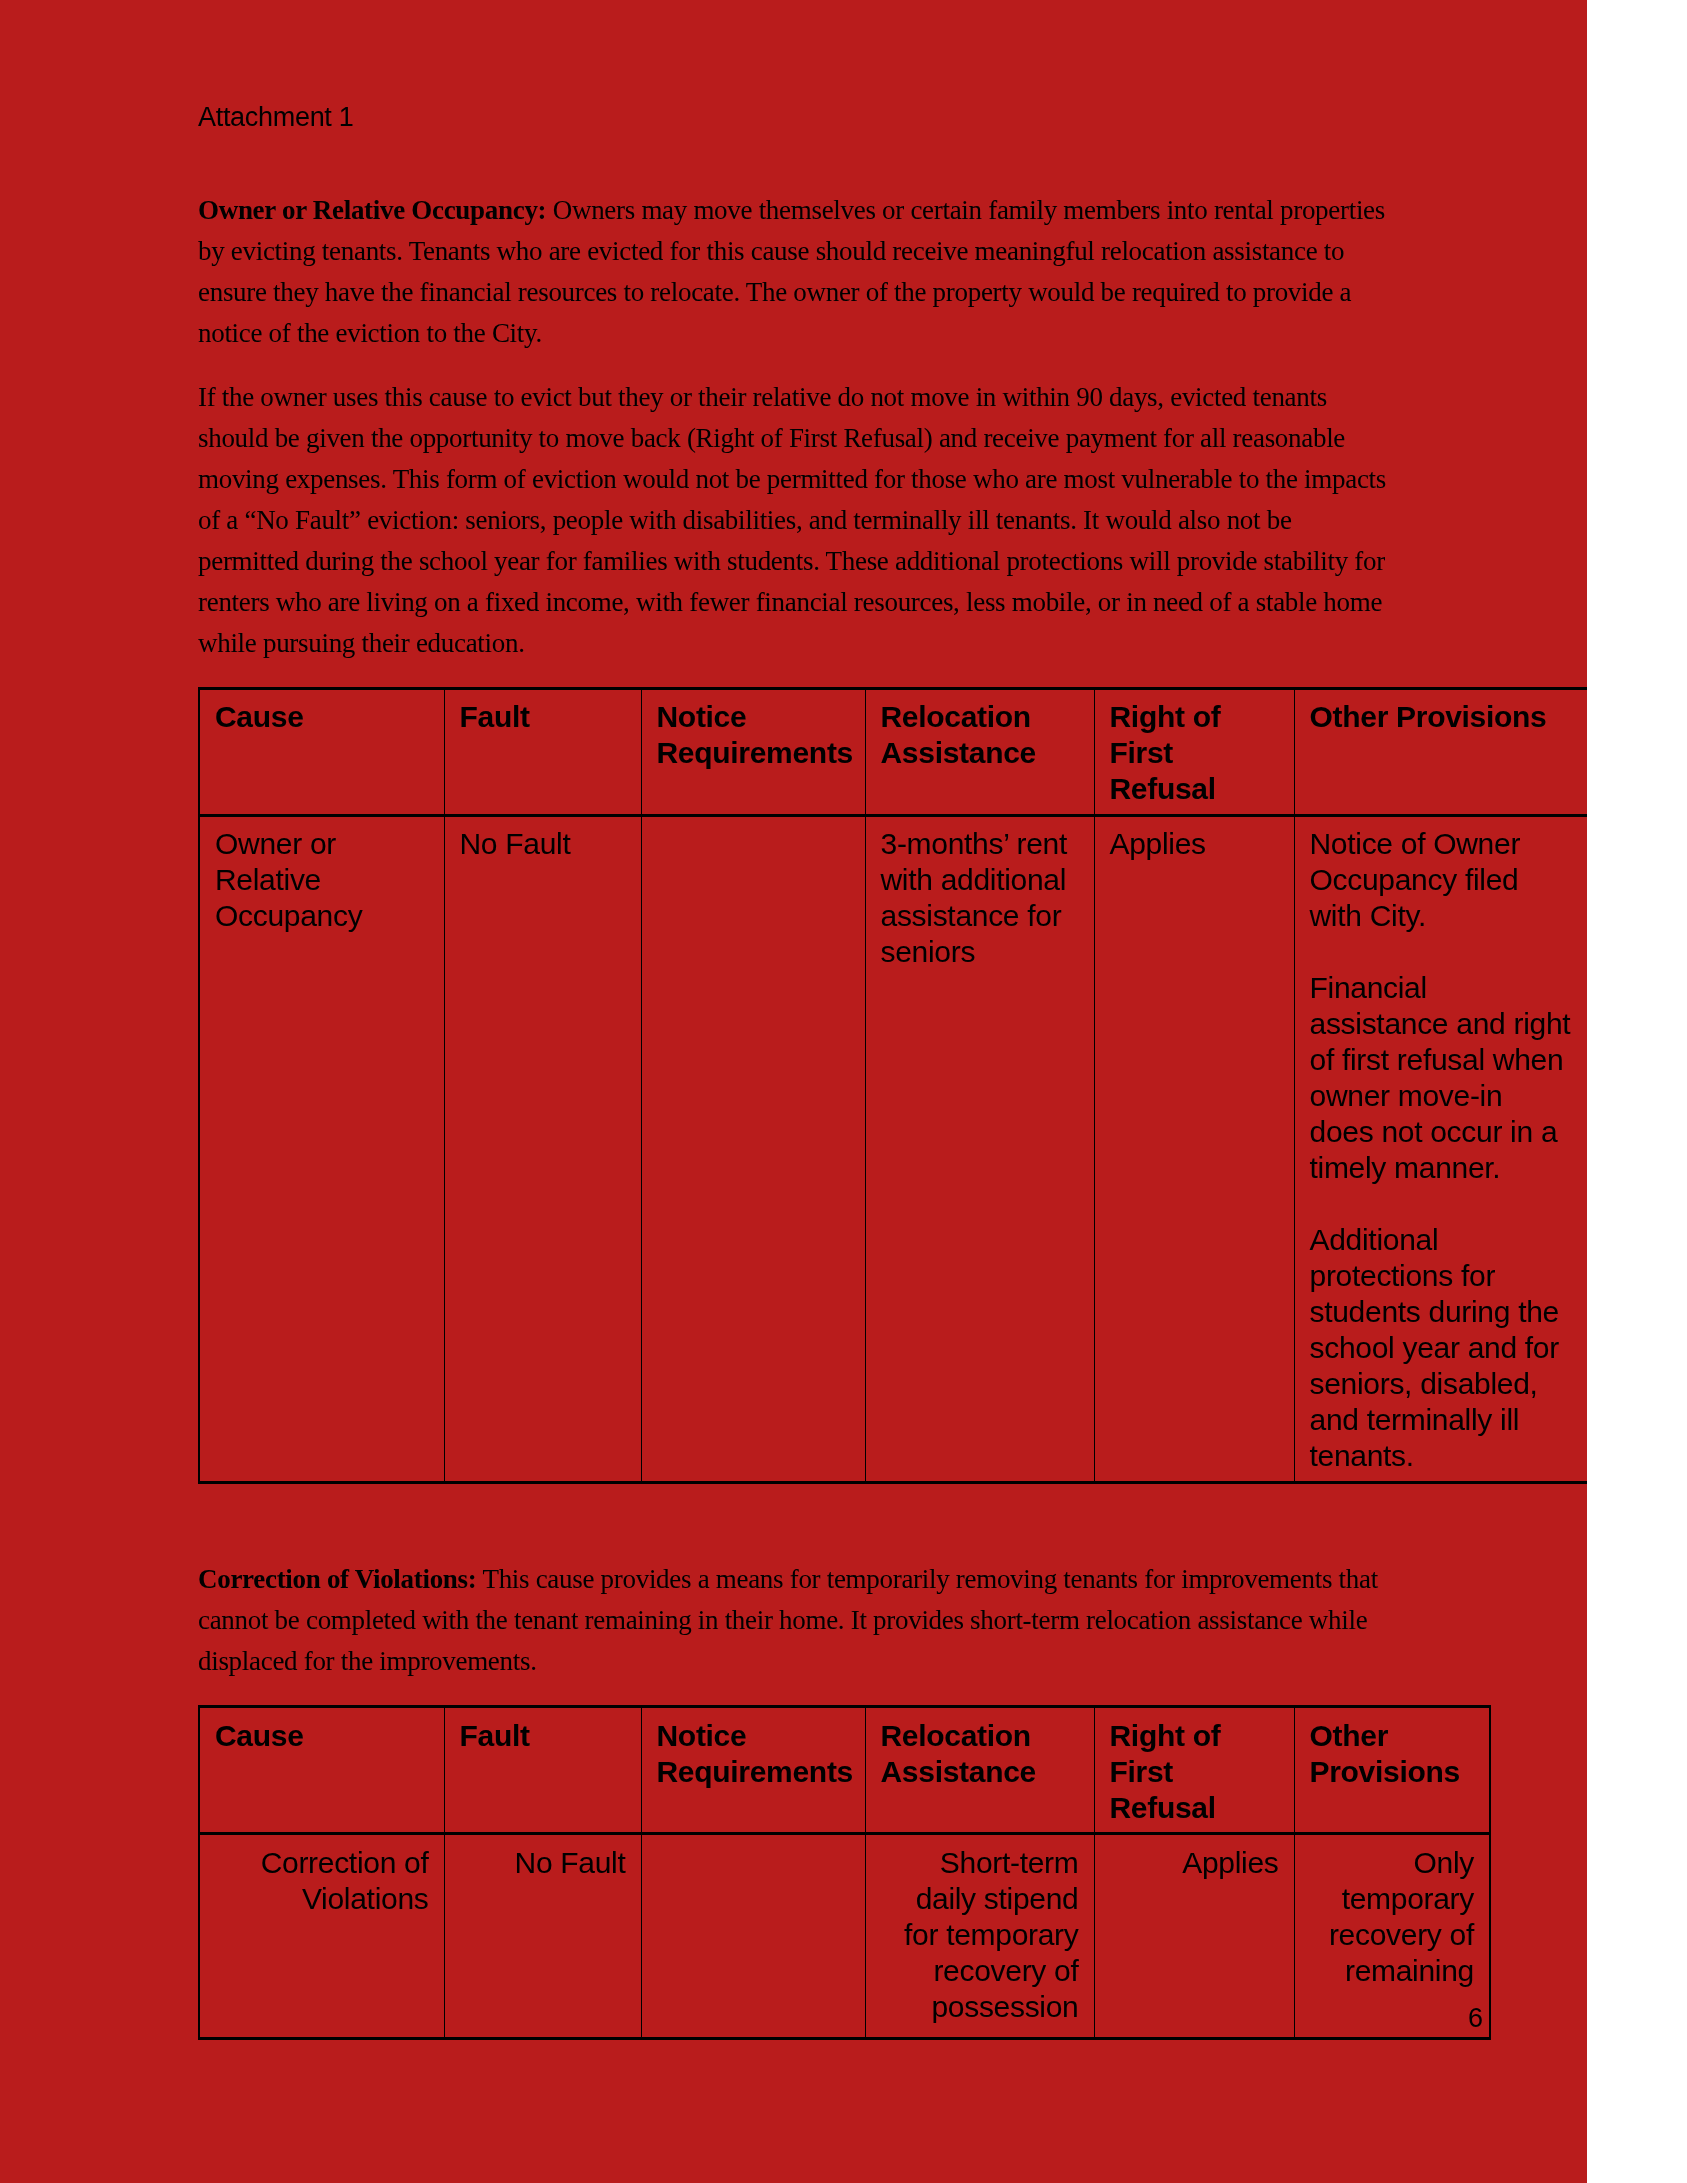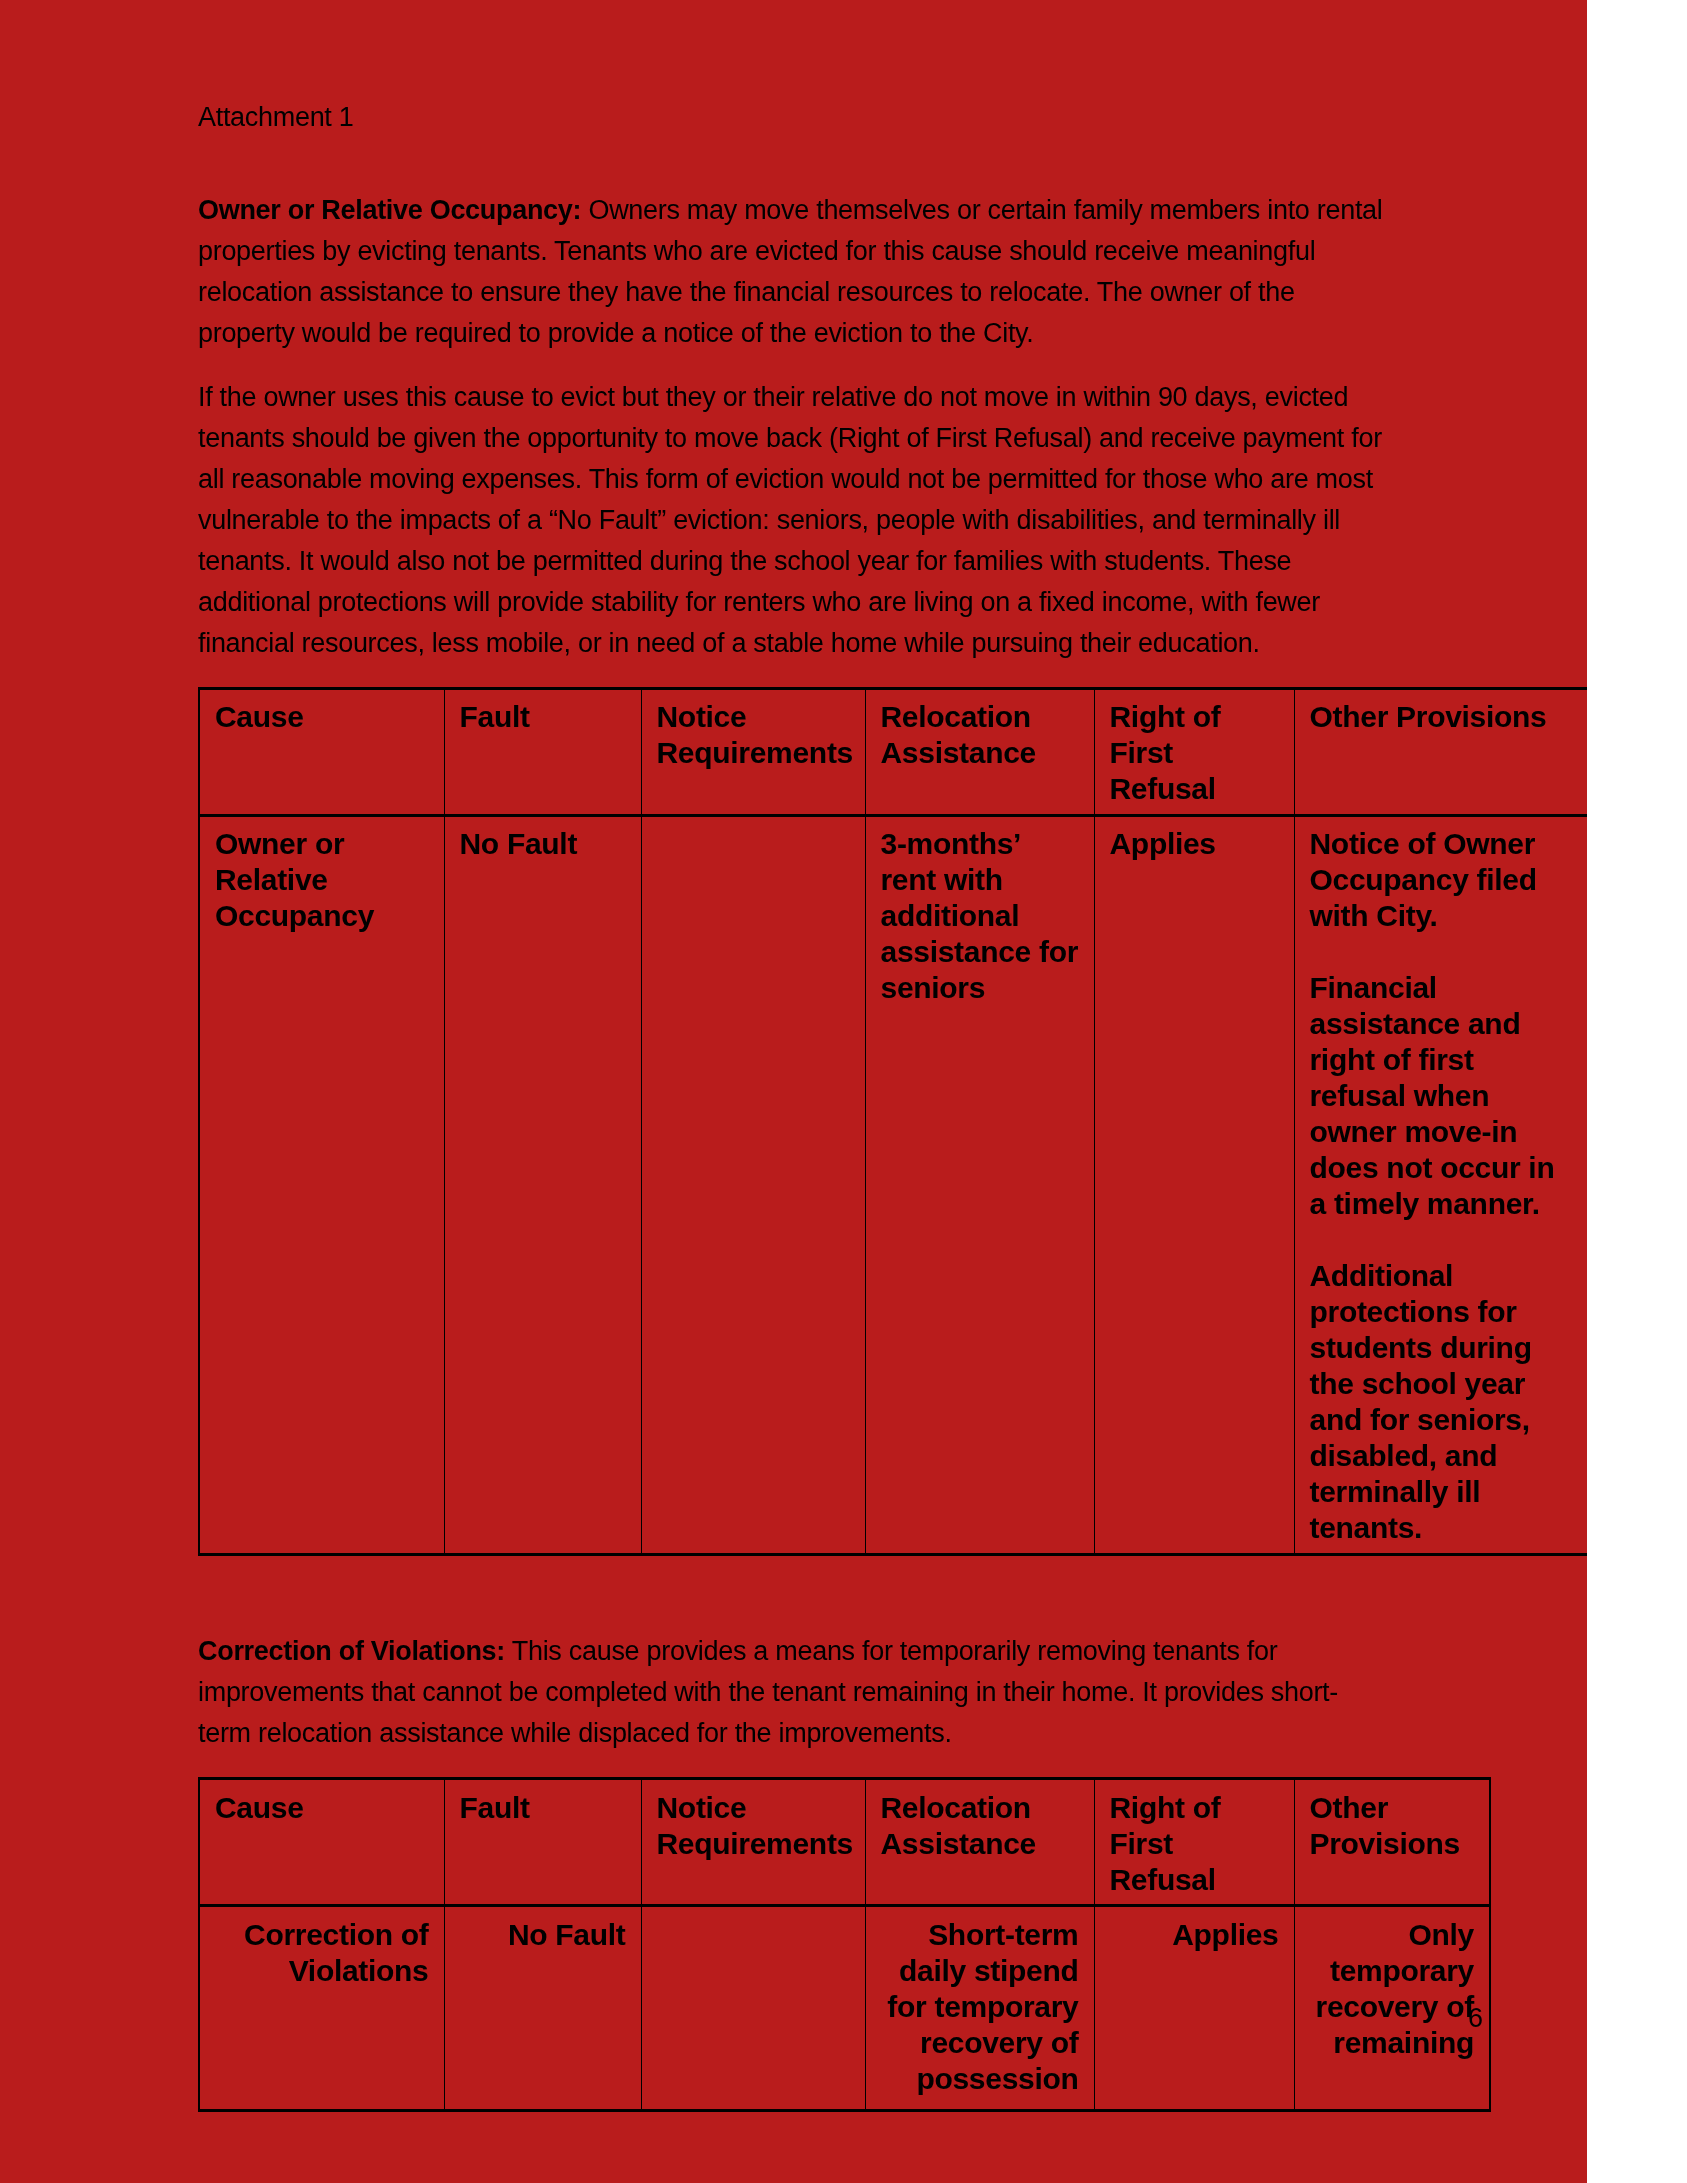--- a/index.html
+++ b/index.html
@@ -21,20 +21,21 @@
     overflow: hidden;
   }
   .doc-title {
     line-height: 41px;
     margin: 0 0 52px 0;
   }
   .para {
     line-height: 41px;
     margin: 0 0 23px 0;
     text-align: left;
+    font-family: Liberation Serif, serif;
   }
   .para .lead {
     font-weight: bold;
   }
   .para-gap-top {
     margin-top: 75px;
   }
   table.doc-table {
     border-collapse: collapse;
     table-layout: fixed;
@@ -53,21 +54,21 @@
     line-height: 36px;
     padding: 9.4px 15px 6.7px 15px;
     box-sizing: border-box;
     overflow: hidden;
   }
   .doc-table thead th {
     font-weight: bold;
     border-bottom: 3.4px solid #000000;
   }
   .doc-table td {
-    font-weight: bold;
+    font-weight: normal;
     white-space: pre-line;
   }
   #table1 tbody td { height: 662px; }
   #table2 tbody td { height: 205px; text-align: right; }
   .nowrap { white-space: nowrap; }
   .page-number {
     position: absolute;
     top: 1998px;
     left: 1468px;
     line-height: 41px;

